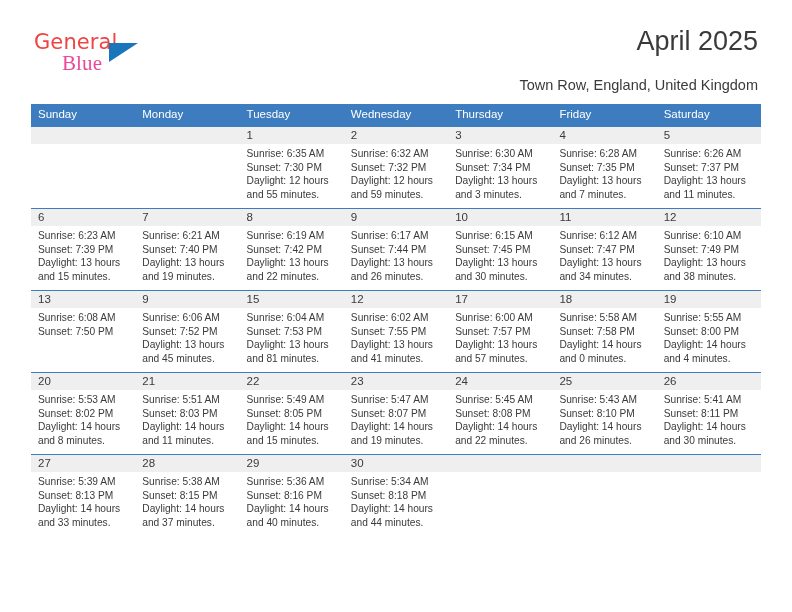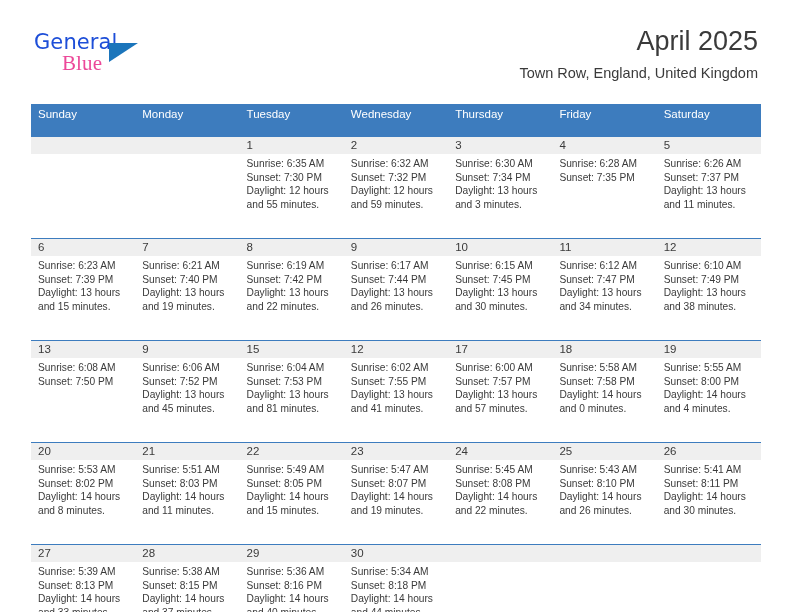--- a/index.html
+++ b/index.html
@@ -37,21 +37,21 @@
     top: 4px;
     width: 115px;
     height: 52px;
   }
   .logo-general {
     position: absolute;
     left: 0;
     top: 0;
     font-size: 21px;
     letter-spacing: 0.1px;
-    color: #1d4ed8;
+    color: #ef4444;
     font-family: "DejaVu Sans", sans-serif;
   }
   .logo-blue {
     position: absolute;
     left: 28px;
     top: 21px;
     font-size: 21px;
     letter-spacing: 0.1px;
     color: #ec4899;
     font-family: Liberation Serif, serif;
@@ -73,39 +73,39 @@
     top: 0;
     text-align: right;
   }
   .cal-title {
     font-size: 27px;
     color: #3a3a3a;
     line-height: 1.15;
     white-space: nowrap;
   }
   .cal-subtitle {
-    margin-top: 8px;
+    margin-top: 20px;
     font-size: 14.5px;
     color: #3a3a3a;
     line-height: 1.2;
     white-space: nowrap;
   }
 
   
   .calendar {
     position: absolute;
     left: 31px;
     top: 104px;
     width: 730px;
   }
 
   .weekday-row {
     display: flex;
     background: #3d7cbe;
-    height: 33px;
+    height: 23px;
   }
   .weekday {
     flex: 1 1 0;
     color: #ffffff;
     font-size: 11.5px;
     line-height: 21px;
     padding-left: 7px;
     box-sizing: border-box;
     white-space: nowrap;
     overflow: hidden;
@@ -131,21 +131,21 @@
     line-height: 17px;
     color: #3a3a3a;
   }
   .datecell.empty {
     color: transparent;
   }
 
   .bodyrow {
     display: flex;
     background: #ffffff;
-    height: 84px;
+    height: 64px;
   }
   .bodycell {
     flex: 1 1 0;
     box-sizing: border-box;
     padding: 3px 4px 0 7px;
     font-size: 10.2px;
     line-height: 13.6px;
     color: #3a3a3a;
   }
   .bodycell div {
@@ -210,20 +210,21 @@
               <div class="daylight">Daylight: 12 hours and 59 minutes.</div>
             </div>
             <div class="bodycell">
               <div>Sunrise: 6:30 AM</div>
               <div>Sunset: 7:34 PM</div>
               <div class="daylight">Daylight: 13 hours and 3 minutes.</div>
             </div>
             <div class="bodycell">
               <div>Sunrise: 6:28 AM</div>
               <div>Sunset: 7:35 PM</div>
+              <div class="daylight">Daylight: 13 hours and 7 minutes.</div>
             </div>
             <div class="bodycell">
               <div>Sunrise: 6:26 AM</div>
               <div>Sunset: 7:37 PM</div>
               <div class="daylight">Daylight: 13 hours and 11 minutes.</div>
             </div>
           </div>
         </div>
         <div class="week">
           <div class="daterow">

